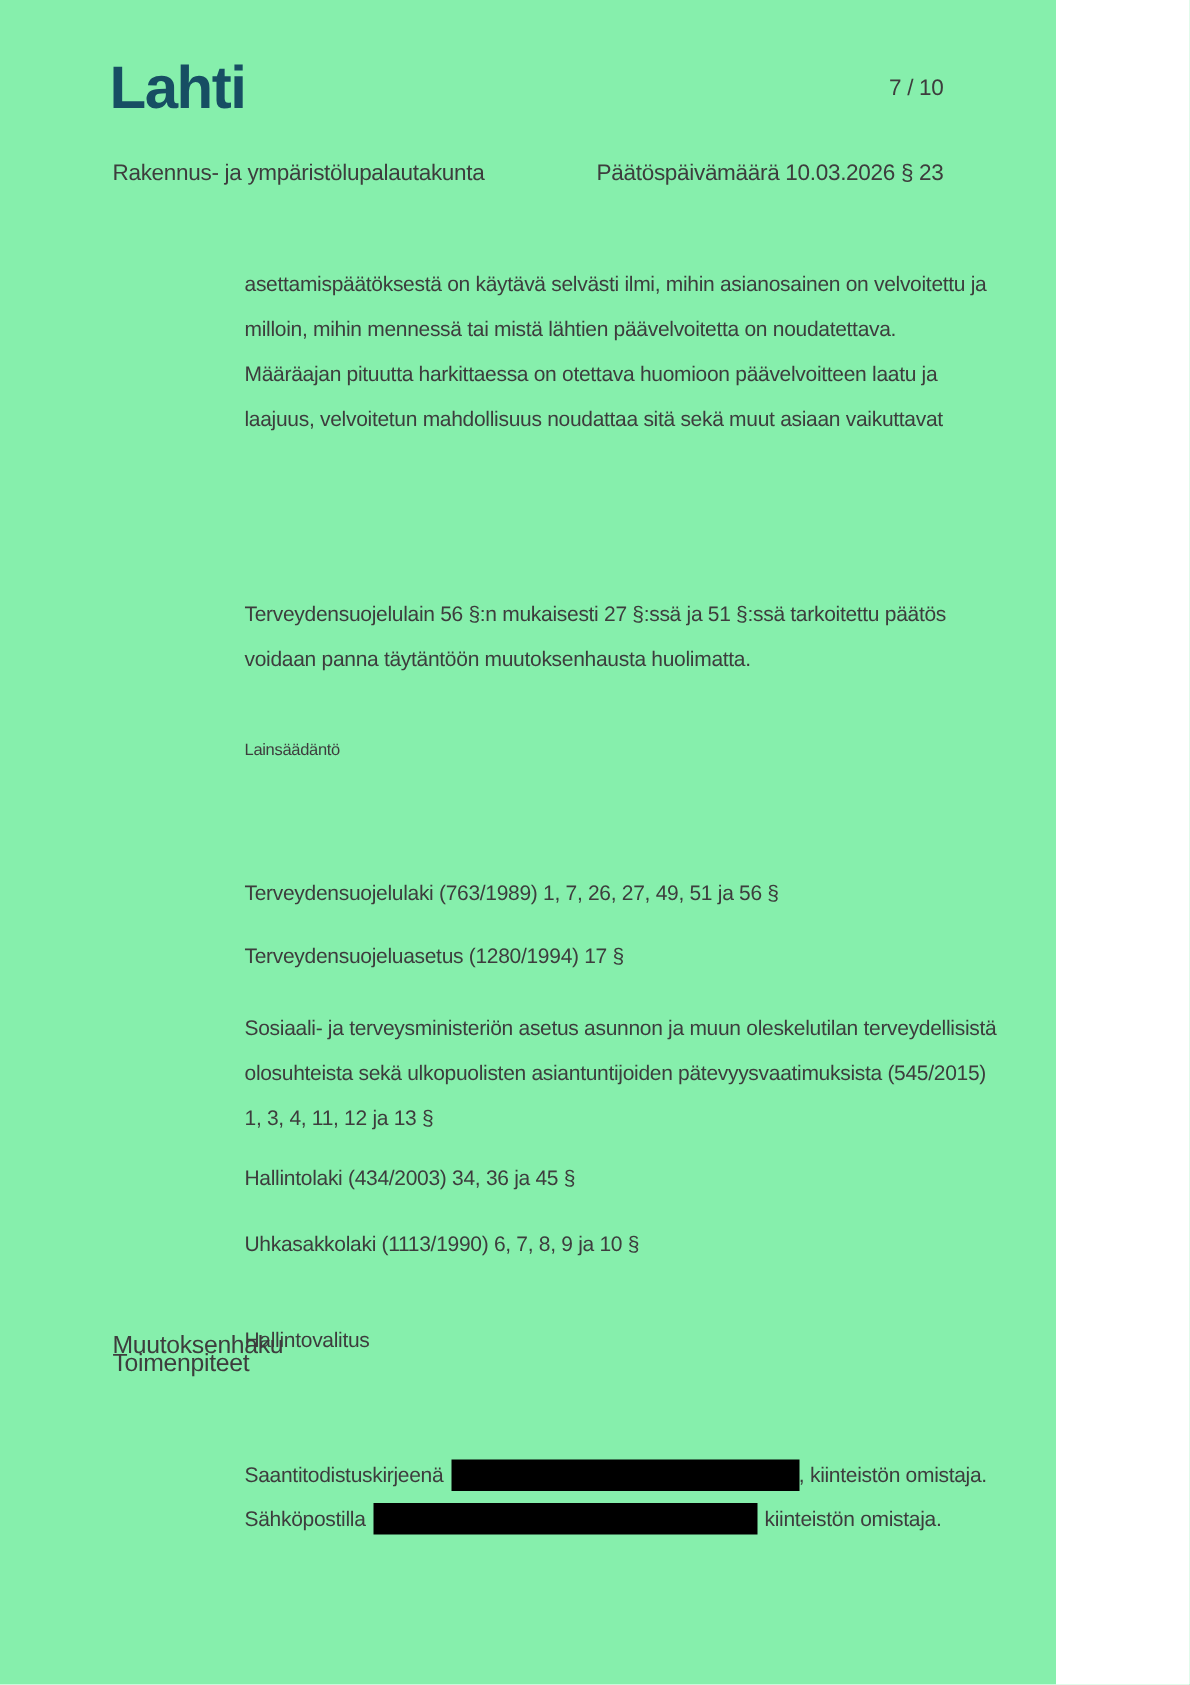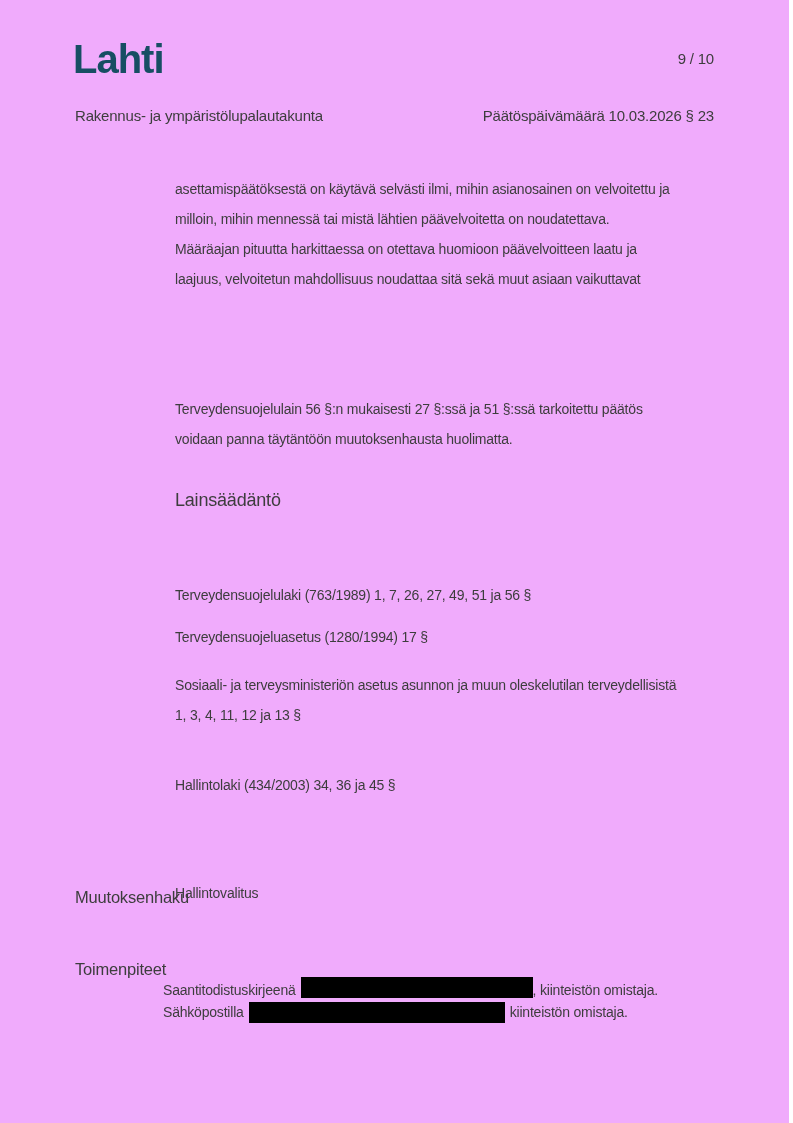--- a/index.html
+++ b/index.html
@@ -1,21 +1,21 @@
 <!DOCTYPE html>
 <html lang="fi"><head>
 <meta charset="utf-8">
 <title>Lahti – päätösasiakirja 9/10</title>
 <style>
   html, body { margin: 0; padding: 0; background: #ffffff; }
   .page {
     position: relative;
-    width: 789px;
+    width: 704px;
     height: 1123px;
-    background: #f0abfc;
+    background: #86efac;
     font-family: "Liberation Sans", sans-serif;
     color: #3d3d3d;
     overflow: hidden;
     text-decoration: underline;
   }
   .abs { position: absolute; }
 
   .logo {
     font-size: 40px;
     font-weight: 700;
@@ -28,21 +28,20 @@
     font-size: 15px;
     letter-spacing: -0.2px;
     color: #3d3d3d;
   }
 
   .body-block {
     font-size: 14px;
     letter-spacing: -0.2px;
     line-height: 30px;
     white-space: nowrap;
-    margin-left: 12px;
   }
   .body-block .line { height: 30px; }
 
   .section-heading {
     font-size: 16.5px;
     letter-spacing: -0.2px;
     color: #3d3d3d;
     white-space: nowrap;
   }
 
@@ -62,63 +61,67 @@
     flex: 0 0 auto;
   }
 </style>
 </head>
 <body>
 
 <div class="page">
 
   <div class="abs logo" style="left:73px; top:37px;">Lahti</div>
 
-  <div class="abs meta-text" style="right:75px; top:50px;">9 / 10</div>
+  <div class="abs meta-text" style="right:75px; top:50px;">7 / 10</div>
 
   <div class="abs meta-text" style="left:75px; top:107px;">Rakennus- ja ympäristölupalautakunta</div>
   <div class="abs meta-text" style="right:75px; top:107px;text-align:right;">Päätöspäivämäärä 10.03.2026 § 23</div>
 
   <div class="abs body-block" style="left:163px; top:174px;">
     <div class="line">asettamispäätöksestä on käytävä selvästi ilmi, mihin asianosainen on velvoitettu ja</div>
     <div class="line">milloin, mihin mennessä tai mistä lähtien päävelvoitetta on noudatettava.</div>
     <div class="line">Määräajan pituutta harkittaessa on otettava huomioon päävelvoitteen laatu ja</div>
     <div class="line">laajuus, velvoitetun mahdollisuus noudattaa sitä sekä muut asiaan vaikuttavat</div>
   </div>
 
   <div class="abs body-block" style="left:163px; top:394px;">
     <div class="line">Terveydensuojelulain 56 §:n mukaisesti 27 §:ssä ja 51 §:ssä tarkoitettu päätös</div>
     <div class="line">voidaan panna täytäntöön muutoksenhausta huolimatta.</div>
   </div>
 
-  <div class="abs body-block" style="left:163px; top:485px; font-size:18px;">Lainsäädäntö</div>
+  <div class="abs body-block" style="left:163px; top:485px; font-size:11px;">Lainsäädäntö</div>
 
   <div class="abs body-block" style="left:163px; top:580px;">
     <div class="line">Terveydensuojelulaki (763/1989) 1, 7, 26, 27, 49, 51 ja 56 §</div>
   </div>
 
   <div class="abs body-block" style="left:163px; top:622px;">
     <div class="line">Terveydensuojeluasetus (1280/1994) 17 §</div>
   </div>
 
   <div class="abs body-block" style="left:163px; top:670px;">
     <div class="line">Sosiaali- ja terveysministeriön asetus asunnon ja muun oleskelutilan terveydellisistä</div>
+    <div class="line">olosuhteista sekä ulkopuolisten asiantuntijoiden pätevyysvaatimuksista (545/2015)</div>
     <div class="line">1, 3, 4, 11, 12 ja 13 §</div>
   </div>
 
   <div class="abs body-block" style="left:163px; top:770px;">
     <div class="line">Hallintolaki (434/2003) 34, 36 ja 45 §</div>
   </div>
 
+  <div class="abs body-block" style="left:163px; top:814px;">
+    <div class="line">Uhkasakkolaki (1113/1990) 6, 7, 8, 9 ja 10 §</div>
+  </div>
 
   <div class="abs section-heading" style="left:75px; top:888px;">Muutoksenhaku</div>
   <div class="abs body-block" style="left:163px; top:878px;">Hallintovalitus</div>
 
-  <div class="abs section-heading" style="left:75px; top:960px;">Toimenpiteet</div>
+  <div class="abs section-heading" style="left:75px; top:900px;">Toimenpiteet</div>
 
-  <div class="abs action-row" style="left:163px; top:968px;align-items:flex-end;">
+  <div class="abs action-row" style="left:163px; top:968px;">
     <span>Saantitodistuskirjeenä</span>
     <span class="gap"></span>
     <span class="redaction" style="width:232px;"></span>
     <span>, kiinteistön omistaja.</span>
   </div>
 
   <div class="abs action-row" style="left:163px; top:997px;">
     <span>Sähköpostilla</span>
     <span class="gap"></span>
     <span class="redaction" style="width:256px;"></span>

